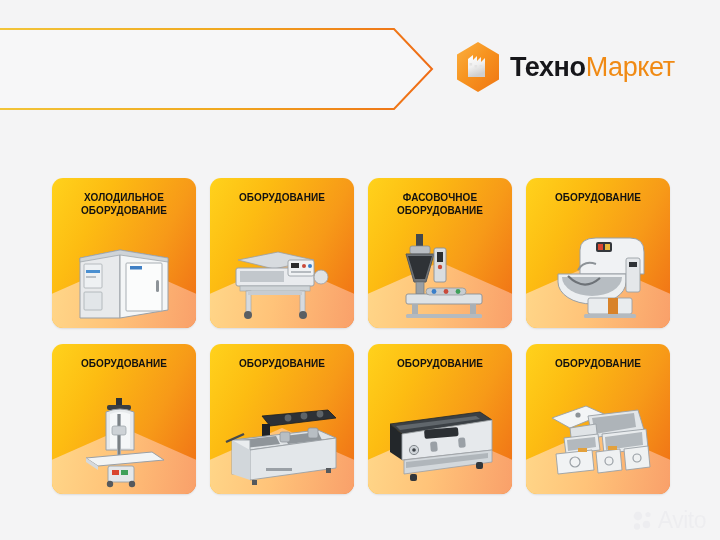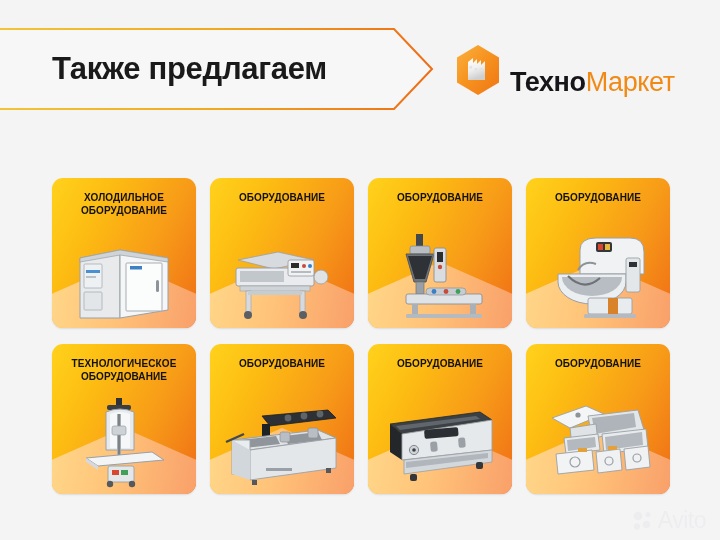--- a/index.html
+++ b/index.html
@@ -19,21 +19,21 @@
   }
   #banner-title{
     position:absolute;left:62px;top:50%;transform:translateY(-50%);
     font-size:31px;font-weight:bold;color:#1a1a1a;
     letter-spacing:-0.3px;white-space:nowrap;
   }
 
   
   #brand-logo{
     position:absolute;left:455px;top:38px;height:58px;
-    display:flex;align-items:flex-end;gap:9px;
+    display:flex;align-items:center;gap:9px;
   }
   #logo-mark{width:46px;height:52px;flex:none;position:relative;}
   #logo-text{
     font-size:27px;font-weight:bold;white-space:nowrap;line-height:1;
     letter-spacing:-0.4px;
   }
   #logo-text .t1{color:#16161a;}
   #logo-text .t2{color:#f08a14;font-weight:normal;}
 
   
@@ -83,21 +83,20 @@
   <svg class="banner-shape" viewBox="0 0 444 82" preserveAspectRatio="none">
     <defs>
       <linearGradient id="bannerStroke" x1="0" y1="0" x2="1" y2="0">
         <stop offset="0%" stop-color="#f2c83c"></stop>
         <stop offset="55%" stop-color="#f0a81f"></stop>
         <stop offset="100%" stop-color="#ef6c16"></stop>
       </linearGradient>
     </defs>
     <path d="M -20 1 L 404 1 L 442 41 L 404 81 L -20 81" fill="#f7f7f8" stroke="url(#bannerStroke)" stroke-width="2" vector-effect="non-scaling-stroke"></path>
   </svg>
-  <div id="banner-title">Также предлагаем</div>
 </div>
 
 <div id="brand-logo">
   <div id="logo-mark">
     <svg viewBox="0 0 46 52" width="46" height="52">
       <defs>
         <linearGradient id="hexg" x1="0" y1="0" x2="1" y2="1">
           <stop offset="0%" stop-color="#fbb040"></stop>
           <stop offset="45%" stop-color="#f79420"></stop>
           <stop offset="100%" stop-color="#ef7512"></stop>
@@ -170,20 +169,21 @@
           <circle cx="30" cy="85" r="4" fill="#5a5f63"></circle>
           <circle cx="85" cy="85" r="4" fill="#5a5f63"></circle>
         </g>
       </svg>
     </div>
   </div>
 
   <div class="tile">
     <div class="floor"></div>
     <div class="tile-label">
+      <div>ФАСОВОЧНОЕ</div>
       <div>ОБОРУДОВАНИЕ</div>
     </div>
     <div class="tile-art">
       <svg viewBox="0 0 128 92">
         <g>
           <rect x="40" y="4" width="7" height="14" fill="#43484c"></rect>
           <rect x="34" y="16" width="20" height="8" rx="2" fill="#b9bec3" stroke="#83888c" stroke-width=".7"></rect>
           <polygon points="30,24 58,24 50,52 38,52" fill="#6f7479" stroke="#55595d" stroke-width="1"></polygon>
           <polygon points="32,26 56,26 49,49 39,49" fill="#2e3236"></polygon>
           <rect x="40" y="52" width="8" height="12" fill="#9aa0a5" stroke="#70757a" stroke-width=".7"></rect>
@@ -225,21 +225,20 @@
           <rect x="74" y="68" width="10" height="16" fill="#d8832a"></rect>
           <rect x="50" y="84" width="52" height="4" rx="1.5" fill="#b4babf"></rect>
         </g>
       </svg>
     </div>
   </div>
 
   <div class="tile">
     <div class="floor"></div>
     <div class="tile-label">
-      <div>ТЕХНОЛОГИЧЕСКОЕ</div>
       <div>ОБОРУДОВАНИЕ</div>
     </div>
     <div class="tile-art">
       <svg viewBox="0 0 128 92">
         <g>
           <rect x="56" y="2" width="6" height="9" fill="#2e3236"></rect>
           <rect x="47" y="9" width="24" height="5" rx="2" fill="#3a3e42"></rect>
           <path d="M46 16 q14 -6 28 0 v38 h-28 z" fill="#e7eaec" stroke="#9aa0a6" stroke-width="1"></path>
           <path d="M50 18 q10 -4 20 0 v34 h-20 z" fill="#f5f7f8"></path>
           <rect x="57" y="18" width="4" height="46" fill="#a8aeb3"></rect>

